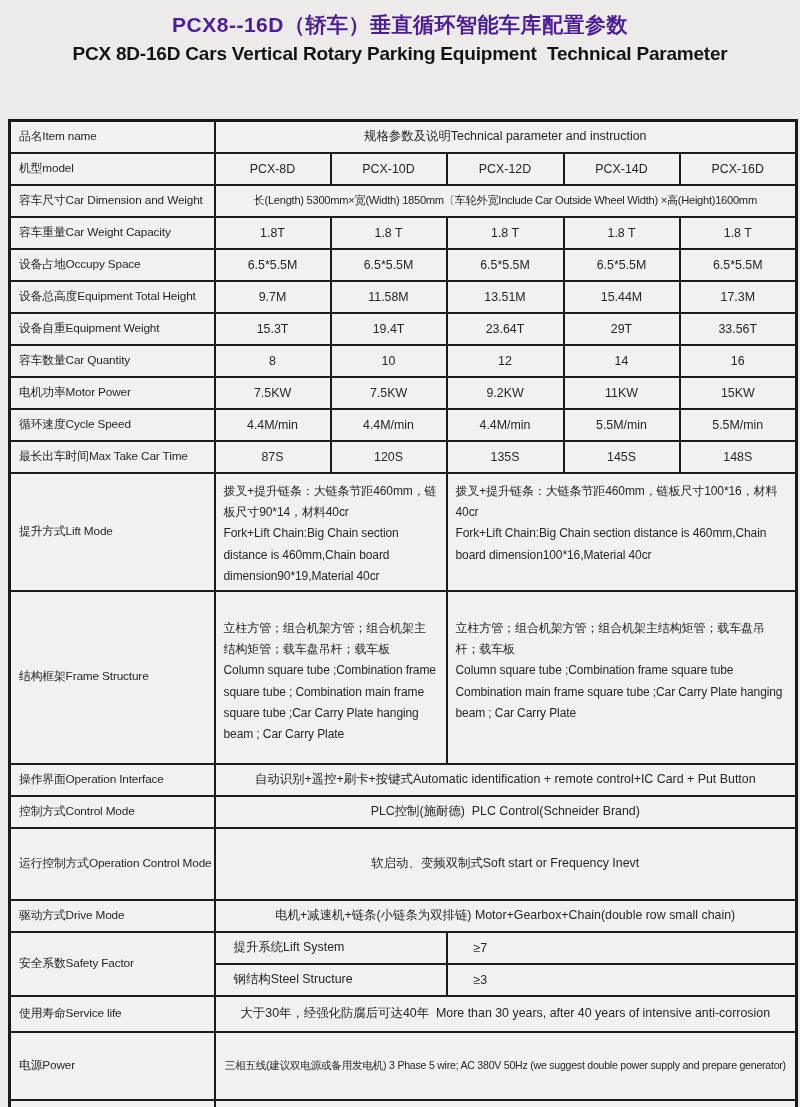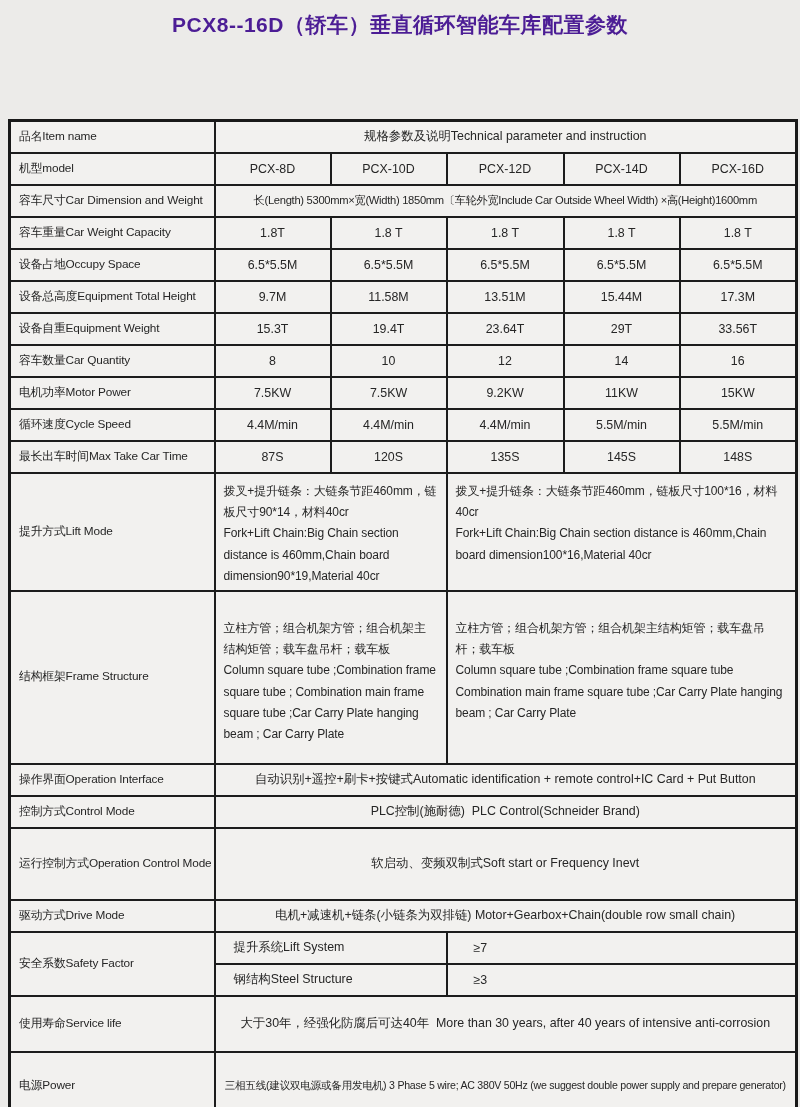--- a/index.html
+++ b/index.html
@@ -31,21 +31,21 @@
     border: 2px solid #1c1c1c;
     background: #f2f1ef;
     font-size: 12.4px;
     vertical-align: middle;
     overflow: hidden;
   }
   tr.rh    { height: 32px; }
   tr.rlift { height: 118px; }
   tr.rframe{ height: 173px; }
   tr.rrun  { height: 72px; }
-  tr.rsvc  { height: 56px; }
+  tr.rsvc  { height: 36px; }
   tr.rpow  { height: 68px; }
   tr.rwire { height: 32px; }
   td.lbl {
     text-align: left; padding-left: 8px;
     font-size: 11.8px; letter-spacing: -0.15px; white-space: nowrap;
   }
   td.val { text-align: center; white-space: pre; }
   td.val.long { font-size: 11.2px; letter-spacing: -0.3px; }
   td.val.power { font-size: 10.6px; letter-spacing: -0.25px; }
   td.txt {
@@ -56,20 +56,21 @@
   tr.rframe td.txt { padding-top: 26px; }
   td.txt .seg { display: block; }
   td.sublbl { text-align: left; padding-left: 18px; white-space: nowrap; }
   td.subval { text-align: left; padding-left: 26px; }
 </style>
 </head>
 <body>
 
 <div class="titles">
   <div class="title-zh">PCX8--16D（轿车）垂直循环智能车库配置参数</div>
+  <div class="title-en">PCX 8D-16D Cars Vertical Rotary Parking Equipment  Technical Parameter</div>
 </div>
 
 <table class="spec">
   <colgroup>
     <col style="width:205px">
       <col style="width:116px">
       <col style="width:116px">
     <col style="width:117px">
       <col style="width:116px">
       <col style="width:117px">

